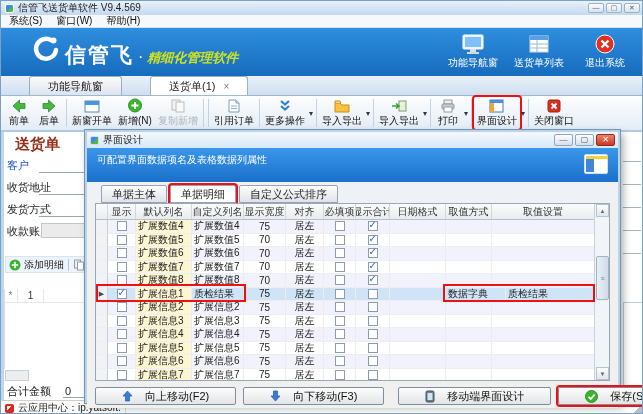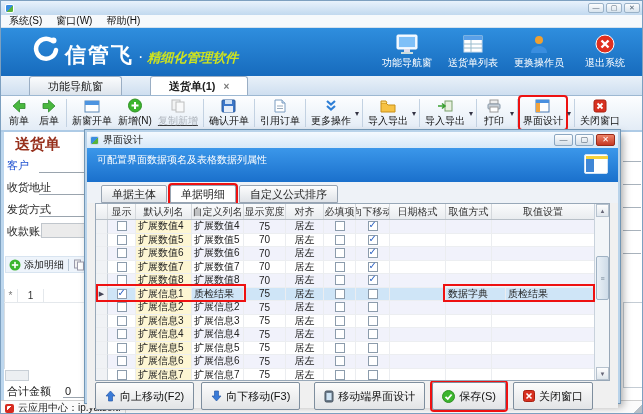--- a/index.html
+++ b/index.html
@@ -17,28 +17,28 @@
   .brand{display:flex;align-items:baseline;margin-left:30px;}
   .brand .bname{color:#fff;font-size:21px;font-weight:bold;letter-spacing:2px;}
   .brand .bsep{color:#fff;font-size:16px;margin:0 4px;}
   .brand .bslogan{color:#cfe31e;font-size:13px;font-weight:bold;font-style:italic;}
   .bactions{margin-left:auto;margin-right:10px;display:flex;gap:8px;}
   .baction{width:58px;display:flex;flex-direction:column;align-items:center;gap:1px;cursor:pointer;}
   .baction .blabel{color:#fff;font-size:10px;white-space:nowrap;}
 
   .tabstrip{position:absolute;left:0;top:75px;width:643px;height:20px;background:linear-gradient(#e9f1f9,#cfdff0);border-bottom:1px solid #9db8d2;display:flex;align-items:flex-end;padding-left:28px;}
   .tab{height:19px;display:flex;align-items:center;justify-content:center;gap:8px;font-size:11px;color:#222;border:1px solid #9aaec4;border-bottom:none;border-radius:3px 3px 0 0;background:linear-gradient(#fbfcfd,#dde4ec);padding:0 18px;margin-right:28px;}
-  .tab.active{background:#fff;font-weight:bold;}
+  .tab.active{background:#fff;font-weight:normal;}
   .tabx{color:#777;font-size:10px;}
 
   .toolbar{position:absolute;left:0;top:95px;width:643px;height:36px;background:linear-gradient(#fdfeff,#e3ecf6);border-bottom:2px solid #aecbe6;display:flex;align-items:center;padding:0 3px;}
   .tbtn{display:flex;flex-direction:column;align-items:center;justify-content:center;gap:1px;padding:1px 3px;min-width:30px;height:32px;border-radius:2px;cursor:pointer;}
   .tbtn .tlabel{font-size:10px;color:#111;white-space:nowrap;}
   .tbtn.disabled .tlabel{color:#9aa0a8;}
-  .tbtn.disabled{opacity:.75;text-decoration:underline;}
+  .tbtn.disabled{opacity:.75;}
   .tsep{width:1px;height:28px;background:#c3d2e2;margin:0 2px;}
   .tdrop{font-size:8px;color:#334;padding:0 1px;align-self:center;cursor:pointer;}
   .hl{box-shadow:0 0 0 2px #ee1111;}
 
   
   .content{position:absolute;left:0;top:131px;width:643px;height:268px;background:#ffffff;}
   .content .lframe{position:absolute;left:0;top:0;width:3px;height:268px;background:#bdd7ee;}
   .rframe{position:absolute;right:0;top:0;width:2px;height:268px;background:#bdd7ee;}
   .formtitle{position:absolute;left:14px;top:3px;font-size:15px;font-weight:bold;color:#97301c;font-family:"Liberation Serif","DejaVu Serif",serif;}
   .frow{position:absolute;left:6px;height:18px;font-size:11px;color:#222;display:flex;align-items:center;}
@@ -93,33 +93,34 @@
   .tc.ctr{justify-content:center;padding:0;}
   .tc.yellow{background:#fdf6d3;}
   .trow.sel .tc.yellow{background:#fdf6d3;}
   .tc.rowhdr{background:#f0f2f5;border-right:1px solid #c8d0d8;justify-content:center;font-size:7px;color:#445;padding:0;}
   .cb{width:10px;height:10px;border:1px solid #8c9cac;background:#fff;position:relative;display:inline-block;}
   .cb.on::after{content:"✓";position:absolute;left:0px;top:-3px;font-size:10px;color:#2a5fc0;font-weight:bold;}
   .vscroll{position:absolute;right:0;top:0;width:15px;height:176px;background:#f2f5f8;border-left:1px solid #c8d2dc;}
   .varrow{position:absolute;left:1px;width:13px;height:13px;background:linear-gradient(#fdfdfd,#dfe6ec);border:1px solid #b6c2ce;font-size:6px;color:#667;text-align:center;line-height:12px;}
   .vthumb{position:absolute;left:1px;top:52px;width:13px;height:44px;background:linear-gradient(90deg,#e9f0f6,#cfdce8);border:1px solid #9fb2c4;border-radius:2px;font-size:7px;color:#789;text-align:center;line-height:44px;}
   .dbuttons{height:24px;display:flex;align-items:center;gap:7px;padding:0 8px;background:#f0f0f0;margin-top:3px;}
-  .dbtn{height:28px;display:flex;align-items:center;gap:4px;padding:0 9px;font-size:11px;color:#111;background:linear-gradient(#fcfcfc,#e2e4e6);border:1px solid #7e8e9e;border-radius:2px;cursor:pointer;white-space:nowrap;}
+  .dbtn{height:18px;display:flex;align-items:center;gap:12px;padding:0 26px;font-size:11px;color:#111;background:linear-gradient(#fcfcfc,#e2e4e6);border:1px solid #7e8e9e;border-radius:2px;cursor:pointer;white-space:nowrap;}
   .dspacer{flex:1;}
   .dpad{width:46px;}
   .redbox{position:absolute;border:2px solid #ee1111;pointer-events:none;z-index:5;}
   .ic{display:inline-flex;align-items:center;justify-content:center;line-height:0;}
 </style>
 </head>
 <body>
 
 <div id="app">
 
   <div class="titlebar">
     <span class="appico"></span>
+    <span>信管飞送货单软件 V9.4.569</span>
     <span class="winctl">
       <span class="winbtn">—</span>
       <span class="winbtn">▢</span>
       <span class="winbtn">✕</span>
     </span>
   </div>
 
   <div class="menubar" id="menubar">
       <span>系统(S)</span>
       <span>窗口(W)</span>
@@ -158,29 +159,20 @@
               <line x1="3" y1="10" x2="21" y2="10" stroke="#9bc"></line>
               <line x1="3" y1="14" x2="21" y2="14" stroke="#9bc"></line>
               <line x1="10" y1="6" x2="10" y2="18" stroke="#9bc"></line>
             </svg>
           </span>
           <span class="blabel">送货单列表</span>
         </div>
         <div class="baction">
           <span class="ic">
             <svg width="22" height="21">
-              <circle cx="11" cy="6" r="4" fill="#f0a030"></circle>
-              <path d="M3 19c0-5 4-7 8-7s8 2 8 7z" fill="#3a8ee0"></path>
-            </svg>
-          </span>
-          <span class="blabel">更换操作员</span>
-        </div>
-        <div class="baction">
-          <span class="ic">
-            <svg width="22" height="21">
               <circle cx="11" cy="10" r="9" fill="#e03020" stroke="#fff"></circle>
               <path d="M7.5 6.5l7 7M14.5 6.5l-7 7" stroke="#fff" stroke-width="2.4"></path>
             </svg>
           </span>
           <span class="blabel">退出系统</span>
         </div>
       </div>
   </div>
 
   <div class="tabstrip" id="tabstrip">
@@ -233,30 +225,20 @@
       <div class="tbtn disabled">
         <span class="ic">
           <svg width="16" height="14">
             <rect x="2" y="1" width="8" height="10" fill="#f2f2f2" stroke="#aaa"></rect>
             <rect x="6" y="3" width="8" height="10" fill="#fafafa" stroke="#aaa"></rect>
           </svg>
         </span>
         <span class="tlabel">复制新增</span>
       </div>
       <div class="tsep"></div>
-      <div class="tbtn">
-        <span class="ic">
-          <svg width="15" height="14">
-            <rect x="1" y="1" width="13" height="12" rx="1" fill="#3c76c8" stroke="#2a5a9c"></rect>
-            <rect x="4" y="1" width="7" height="4" fill="#cfe0f4"></rect>
-            <rect x="3" y="7" width="9" height="6" fill="#e8eef8"></rect>
-          </svg>
-        </span>
-        <span class="tlabel">确认开单</span>
-      </div>
       <div class="tsep"></div>
       <div class="tbtn">
         <span class="ic">
           <svg width="14" height="14">
             <path d="M2 1h7l3 3v9H2z" fill="#fff" stroke="#7a9cc0"></path>
             <path d="M9 1v3h3" fill="#cfe0f2" stroke="#7a9cc0"></path>
             <line x1="4" y1="7" x2="10" y2="7" stroke="#9ab"></line>
             <line x1="4" y1="9.5" x2="10" y2="9.5" stroke="#9ab"></line>
           </svg>
         </span>
@@ -435,21 +417,21 @@
     <div class="twrap" id="twrap">
       <div id="dgrid">
           <div class="ghead">
             <span class="hc" style="width:12px"></span>
             <span class="hc" style="width:28px">显示</span>
             <span class="hc" style="width:56px">默认列名</span>
             <span class="hc" style="width:52px">自定义列名</span>
             <span class="hc" style="width:42px">显示宽度</span>
             <span class="hc" style="width:38px">对齐</span>
             <span class="hc" style="width:32px">必填项</span>
-            <span class="hc" style="width:34px">向下移动</span>
+            <span class="hc" style="width:34px">显示合计</span>
             <span class="hc" style="width:56px">日期格式</span>
             <span class="hc" style="width:46px">取值方式</span>
             <span class="hc" style="width:103px">取值设置</span>
           </div>
           <div class="trow">
             <span class="tc rowhdr" style="width:12px"></span>
             <span class="tc ctr" style="width:28px">
               <span class="cb"></span>
             </span>
             <span class="tc yellow" style="width:56px">扩展数值4</span>

